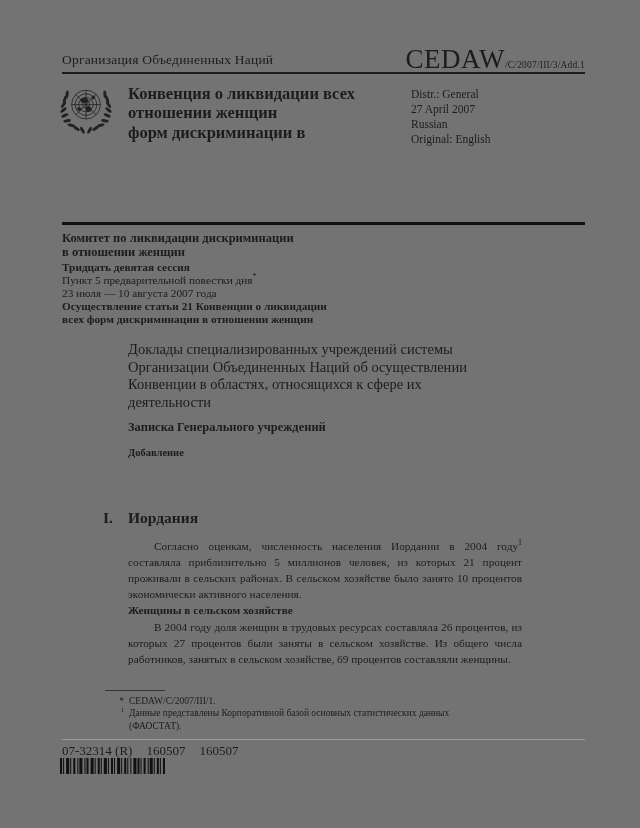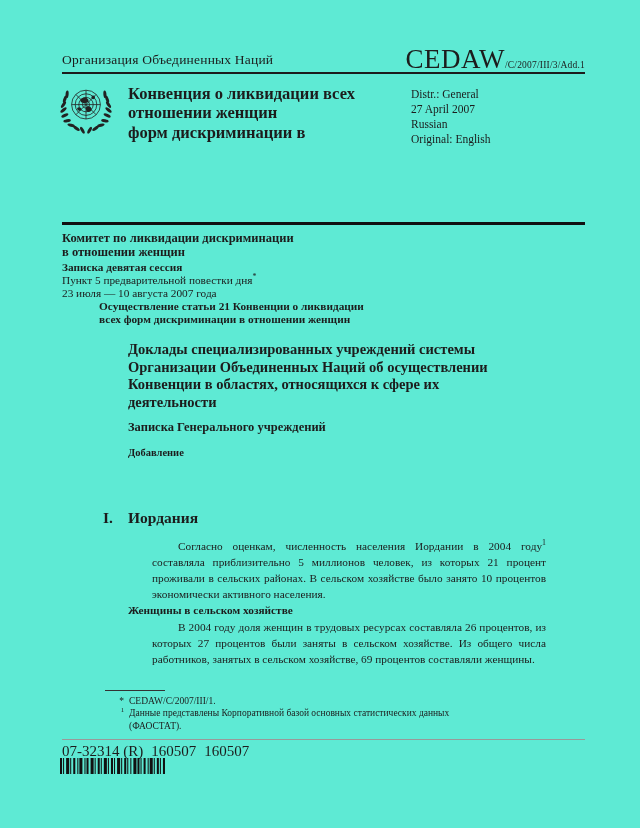--- a/index.html
+++ b/index.html
@@ -1,20 +1,20 @@
 <!DOCTYPE html>
 <html><head>
 <meta charset="utf-8">
 <style>
   html,body { margin:0; padding:0; background:#e8e8e8; }
   .page {
     position:relative;
     width:640px; height:828px;
     margin:0 auto;
-    background:#5eead4;
+    background:#737373;
     font-family:"Liberation Serif", serif;
     color:#1c1c1c;
     overflow:hidden;
   }
   .abs { position:absolute; }
 
   
   .org-name { left:62px; top:52px; font-size:13.5px; letter-spacing:0.2px; }
   .doc-symbol { left:405px; top:44px; width:180px; display:flex; align-items:baseline; justify-content:flex-end; }
   .doc-symbol .big { font-size:27px; letter-spacing:0.5px; }
@@ -26,45 +26,45 @@
   .conv-title { left:128px; top:84px; width:300px; font-weight:bold; font-size:16.5px; line-height:1.17; }
   .distr-block { left:411px; top:87px; font-size:11.5px; line-height:1.3; }
 
   .rule-thick { left:62px; top:222px; width:523px; height:3px; background:#111; }
 
   
   .committee { left:62px; top:231px; width:340px; }
   .committee .name { font-weight:bold; font-size:12.5px; line-height:14px; }
   .committee .session { font-weight:bold; font-size:11.3px; line-height:13px; margin-top:2px; }
   .committee .plain { font-size:11.3px; line-height:13px; }
-  .committee .impl { font-weight:bold; font-size:11.3px; line-height:13px;margin-left:37px; }
+  .committee .impl { font-weight:bold; font-size:11.3px; line-height:13px; }
   sup { font-size:70%; vertical-align:super; line-height:0; }
 
   
-  .main-title { left:128px; top:341px; width:410px; font-weight:bold; font-size:14.5px; line-height:1.22; }
+  .main-title { left:128px; top:341px; width:410px; font-weight:normal; font-size:14.5px; line-height:1.22; }
   .note { left:128px; top:420px; font-weight:bold; font-size:12.5px; }
   .addendum { left:128px; top:447px; font-weight:bold; font-size:10.5px; }
   .agency { left:128px; top:468px; width:410px; font-weight:bold; font-size:14.5px; line-height:1.2; }
   .section-head { left:103px; top:509px; display:flex; font-weight:bold; font-size:15.5px; }
   .section-head .num { width:25px; }
-  .para { left:128px; width:394px; font-size:11.3px; line-height:1.42; text-align:justify; text-indent:26px;margin-left:24px; }
+  .para { left:128px; width:394px; font-size:11.3px; line-height:1.42; text-align:justify; text-indent:26px; }
   .para1 { top:538px; }
   .subheading { left:128px; top:604px; font-weight:bold; font-size:11.3px; }
   .para2 { top:619px; }
 
   
   .fn-rule { left:105px; top:690px; width:60px; height:1px; background:#333; }
   .footnotes { left:102px; top:695px; width:430px; font-size:9.5px; line-height:1.3; }
   .fn-row { display:flex; }
   .fn-mark { width:22px; text-align:right; padding-right:5px; flex:none; }
   .fn-text { max-width:345px; }
 
   
   .footer-rule { left:62px; top:739px; width:523px; height:1px; background:#999; }
-  .footer-text { left:62px; top:743px; display:flex; gap:8px; font-size:15px; }
+  .footer-text { left:62px; top:743px; display:flex; gap:14px; font-size:13px; }
   .barcode { left:60px; top:758px; width:106px; height:16px; }
 </style>
 </head>
 <body>
 
 <div class="page">
 
   <div class="abs org-name">Организация Объединенных Наций</div>
   <div class="abs doc-symbol">
     <span class="big">CEDAW</span>
@@ -122,21 +122,21 @@
     <div>27 April 2007</div>
     <div>Russian</div>
     <div>Original: English</div>
   </div>
 
   <div class="abs rule-thick"></div>
 
   <div class="abs committee">
     <div class="name">Комитет по ликвидации дискриминации</div>
     <div class="name">в отношении женщин</div>
-    <div class="session">Записка девятая сессия</div>
+    <div class="session">Тридцать девятая сессия</div>
     <div class="plain"><span>Пункт 5 предварительной повестки дня</span><sup>*</sup></div>
     <div class="plain">23 июля — 10 августа 2007 года</div>
     <div class="impl">Осуществление статьи 21 Конвенции о ликвидации</div>
     <div class="impl">всех форм дискриминации в отношении женщин</div>
   </div>
 
   <div class="abs main-title">
     <div>Доклады специализированных учреждений системы</div>
     <div>Организации Объединенных Наций об осуществлении</div>
     <div>Конвенции в областях, относящихся к сфере их</div>

